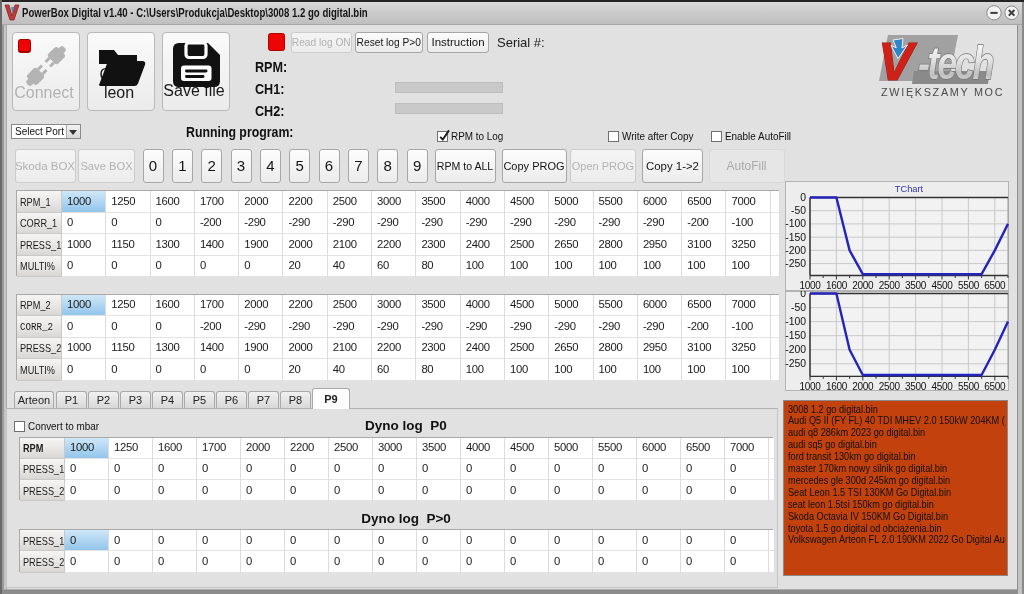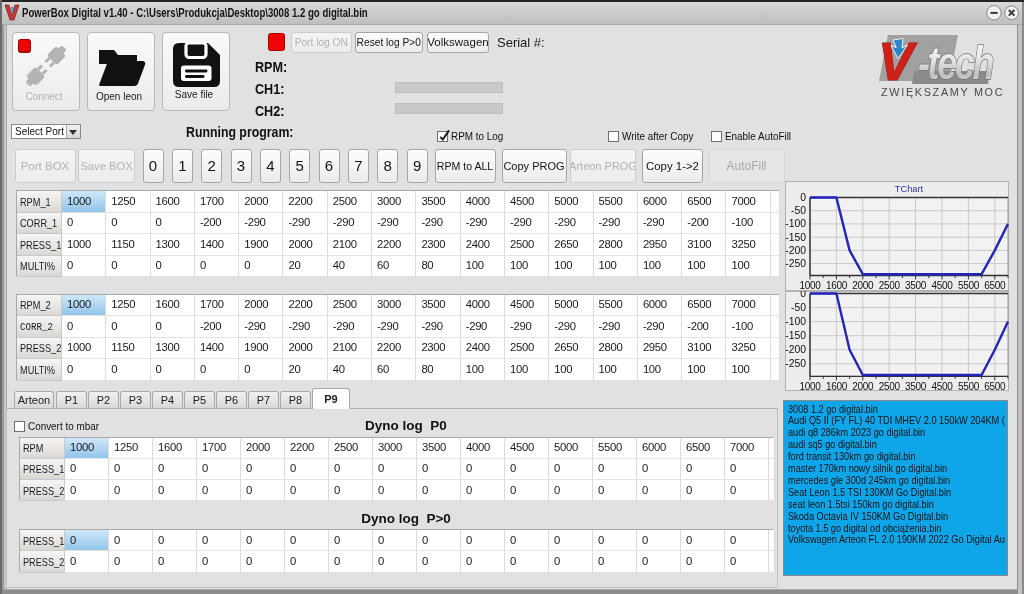--- a/index.html
+++ b/index.html
@@ -1,21 +1,21 @@
 <!DOCTYPE html>
 <html><head><meta charset="utf-8">
 <style>
 *{margin:0;padding:0;box-sizing:border-box;}
 html,body{width:1024px;height:594px;overflow:hidden;}
 body{font-family:"Liberation Sans",sans-serif;background:#e1e1e1;position:relative;}
 .abs{position:absolute;}
 .tbar{position:absolute;left:2px;top:2px;right:2px;height:23px;background:linear-gradient(180deg,#dadada 0%,#cbcbcb 45%,#bfbfbf 100%);border-bottom:1px solid #a8a8a8;}
 .ttl{position:absolute;left:22px;top:5.5px;font-size:12px;font-weight:bold;color:#151515;white-space:nowrap;}
 .bigbtn{position:absolute;border:1px solid #b9b9b9;border-radius:4px;background:linear-gradient(180deg,#fafafa,#ebebeb);}
-.bigbtn .lab{position:absolute;left:0;right:4px;bottom:8px;text-align:center;font-size:10px;color:#1a1a1a;}
+.bigbtn .lab{position:absolute;left:0;right:4px;bottom:8px;text-align:center;font-size:16px;color:#1a1a1a;}
 .ic{position:absolute;}
 .btn{position:absolute;border:1px solid #a6a6a6;border-radius:3px;background:linear-gradient(180deg,#fdfdfd,#ebebeb);color:#141414;display:flex;align-items:center;justify-content:center;white-space:nowrap;overflow:hidden;}
 .btn.dis{color:#b2b2b2;border-color:#cccccc;background:linear-gradient(180deg,#f4f4f4,#ececec);}
 .btn.flat{color:#a9a9a9;border-color:#d8d8d8;background:#e6e6e6;}
 .cb{position:absolute;width:11px;height:11px;background:#fff;border:1px solid #6f6f6f;}
 .cbl{position:absolute;font-size:11px;color:#111;white-space:nowrap;}
 .tbl{position:absolute;border:1px solid #a9a9a9;background:#fff;}
 .trow{position:absolute;left:0;right:0;}
 .thc{position:absolute;top:0;bottom:0;background:linear-gradient(180deg,#f6f5f4 0%,#e8e6e4 55%,#d9d7d4 100%);border-right:1px solid #c9c9c9;border-bottom:1px solid #c9c9c9;font-size:11.2px;color:#1b1b1b;padding:4.5px 0 0 3px;white-space:nowrap;overflow:hidden;}
 .tdc{position:absolute;top:0;bottom:0;background:#fff;border-right:1px solid #dcdcdc;border-bottom:1px solid #e3e3e3;font-size:11.3px;letter-spacing:-0.3px;color:#1b1b1b;padding:3.5px 0 0 5px;white-space:nowrap;}
@@ -77,23 +77,23 @@
 <path d="M2 41 L11 17 h34.5 c2 0 3.2 1.5 2.7 3.2 L41 39.5 c-.5 1.6-1.9 2.5-3.5 2.5 L4 42 c-1.4 0-2.4-1-2-2.6 z" fill="#111"></path>
 </svg>
 <svg class="ic" style="left:172px;top:42px;" width="49" height="46" viewBox="0 0 49 46">
 <path d="M7 1 H36 L48 13 V39 Q48 45 42 45 H7 Q1 45 1 39 V7 Q1 1 7 1 Z" fill="#111"></path>
 <rect x="14" y="1" width="20" height="14.5" rx="3" fill="none" stroke="#fff" stroke-width="3.2"></rect>
 <rect x="9" y="23.5" width="30.5" height="15.5" rx="3" fill="#fff"></rect>
 <rect x="13" y="27.5" width="22.5" height="2.9" rx="1.4" fill="#111"></rect>
 <rect x="13" y="33" width="19.5" height="2.9" rx="1.4" fill="#111"></rect>
 </svg>
 <div class="abs" style="left:268px;top:33px;width:17px;height:18px;border-radius:2.5px;background:#ee0404;border:1px solid #b20000;"></div>
-<div class="btn dis" style="left:290.5px;top:31.5px;width:61.5px;height:21.5px;font-size:10.2px;">Port log ON</div>
+<div class="btn dis" style="left:290.5px;top:31.5px;width:61.5px;height:21.5px;font-size:10.2px;">Read log ON</div>
 <div class="btn" style="left:355px;top:31.5px;width:67.5px;height:21.5px;font-size:10.2px;">Reset log P&gt;0</div>
-<div class="btn" style="left:427px;top:31.5px;width:62px;height:21.5px;font-size:11.5px;">Volkswagen</div>
+<div class="btn" style="left:427px;top:31.5px;width:62px;height:21.5px;font-size:11.5px;">Instruction</div>
 <div class="abs" style="left:497px;top:35px;font-size:13px;color:#1a1a1a;">Serial #:</div>
 <div class="blab" style="left:255px;top:59px;font-size:14.5px;"><span style="display:inline-block;transform:scaleX(0.87);transform-origin:0 50%;">RPM:</span></div>
 <div class="blab" style="left:255px;top:81px;font-size:14.5px;"><span style="display:inline-block;transform:scaleX(0.87);transform-origin:0 50%;">CH1:</span></div>
 <div class="blab" style="left:255px;top:102.5px;font-size:14.5px;"><span style="display:inline-block;transform:scaleX(0.87);transform-origin:0 50%;">CH2:</span></div>
 <div class="fld" style="left:394.5px;top:82px;width:108.5px;height:11px;"></div>
 <div class="fld" style="left:394.5px;top:102.8px;width:108.5px;height:11px;"></div>
 <div style="position:absolute;left:874px;top:32px;width:134px;height:66px;">
 <svg width="134" height="66" viewBox="0 0 134 66">
 <defs>
         <linearGradient id="mt" x1="0" y1="0" x2="0" y2="1">
@@ -122,35 +122,35 @@
 <div class="cb" style="left:437px;top:130.5px;">
     <svg width="12" height="13" viewBox="0 0 12 13" style="position:absolute;left:1px;top:-3px;overflow:visible;">
       <path d="M1.2 7.8 L3.8 10.6 L10 1.4" fill="none" stroke="#1c1c1c" stroke-width="1.9"></path>
     </svg>
   </div>
 <div class="cbl " style="left:451px;top:129.5px;"><span class="cx9">RPM to Log</span></div>
 <div class="cb" style="left:607.5px;top:130.5px;"></div>
 <div class="cbl " style="left:621.5px;top:129.5px;"><span class="cx9">Write after Copy</span></div>
 <div class="cb" style="left:710.5px;top:130.5px;"></div>
 <div class="cbl " style="left:724.5px;top:129.5px;"><span class="cx9">Enable AutoFill</span></div>
-<div class="btn dis" style="left:14.5px;top:148.5px;width:61px;height:34.5px;font-size:11.5px;">Port BOX</div>
+<div class="btn dis" style="left:14.5px;top:148.5px;width:61px;height:34.5px;font-size:11.5px;">Skoda BOX</div>
 <div class="btn dis" style="left:78px;top:148.5px;width:57px;height:34.5px;font-size:11.2px;">Save BOX</div>
 <div class="btn" style="left:142.5px;top:148.5px;width:21px;height:34.5px;font-size:15px;">0</div>
 <div class="btn" style="left:171.8px;top:148.5px;width:21px;height:34.5px;font-size:15px;">1</div>
 <div class="btn" style="left:201.2px;top:148.5px;width:21px;height:34.5px;font-size:15px;">2</div>
 <div class="btn" style="left:230.5px;top:148.5px;width:21px;height:34.5px;font-size:15px;">3</div>
 <div class="btn" style="left:259.9px;top:148.5px;width:21px;height:34.5px;font-size:15px;">4</div>
 <div class="btn" style="left:289.2px;top:148.5px;width:21px;height:34.5px;font-size:15px;">5</div>
 <div class="btn" style="left:318.5px;top:148.5px;width:21px;height:34.5px;font-size:15px;">6</div>
 <div class="btn" style="left:347.9px;top:148.5px;width:21px;height:34.5px;font-size:15px;">7</div>
 <div class="btn" style="left:377.2px;top:148.5px;width:21px;height:34.5px;font-size:15px;">8</div>
 <div class="btn" style="left:406.6px;top:148.5px;width:21px;height:34.5px;font-size:15px;">9</div>
 <div class="btn" style="left:434.5px;top:148.5px;width:61px;height:34.5px;font-size:10.6px;">RPM to ALL</div>
 <div class="btn" style="left:501.5px;top:148.5px;width:65px;height:34.5px;font-size:11px;">Copy PROG</div>
-<div class="btn dis" style="left:570px;top:148.5px;width:66px;height:34.5px;font-size:11px;">Arteon PROG</div>
+<div class="btn dis" style="left:570px;top:148.5px;width:66px;height:34.5px;font-size:11px;">Open PROG</div>
 <div class="btn" style="left:642px;top:148.5px;width:61px;height:34.5px;font-size:11.4px;">Copy 1-&gt;2</div>
 <div class="btn flat" style="left:708.5px;top:148.5px;width:76px;height:34.5px;font-size:12px;">AutoFill</div>
 <div class="tbl" style="left:15.8px;top:190px;width:763.5px;height:86.0px;">
     <div class="trow" style="top:0.0px;height:21.5px;">
       <div class="thc" style="left:0;width:45.2px;"><span class="cx">RPM_1</span></div>
       <div class="tdc sel" style="left:45.2px;width:44.3px;">1000</div>
       <div class="tdc" style="left:89.5px;width:44.3px;">1250</div>
       <div class="tdc" style="left:133.8px;width:44.3px;">1600</div>
       <div class="tdc" style="left:178.1px;width:44.3px;">1700</div>
       <div class="tdc" style="left:222.4px;width:44.3px;">2000</div>
@@ -320,21 +320,21 @@
 <div class="tab" style="left:216px;width:31px;">P6</div>
 <div class="tab" style="left:248px;width:31px;">P7</div>
 <div class="tab" style="left:280px;width:31px;">P8</div>
 <div class="tab" style="left:312px;width:38px;top:387.5px;height:21px;background:#fdfdfd;font-weight:bold;padding-top:4px;">P9</div>
 <div class="cb" style="left:14px;top:420.5px;"></div>
 <div class="cbl " style="left:28px;top:419.5px;"><span class="cx9">Convert to mbar</span></div>
 <div class="blab" style="left:340px;top:418px;width:132px;text-align:center;font-size:13.5px;">Dyno log&nbsp; P0</div>
 <div class="blab" style="left:340px;top:511px;width:132px;text-align:center;font-size:13.5px;">Dyno log&nbsp; P&gt;0</div>
 <div class="tbl" style="left:18.5px;top:436.5px;width:754.0px;height:63.9px;">
     <div class="trow" style="top:0.0px;height:21.3px;">
-      <div class="thc" style="left:0;width:45.5px;"><span class="cx">RPM</span></div>
+      <div class="thc" style="left:0;width:45.5px;font-weight:bold;"><span class="cx">RPM</span></div>
       <div class="tdc sel" style="left:45.5px;width:44.0px;">1000</div>
       <div class="tdc" style="left:89.5px;width:44.0px;">1250</div>
       <div class="tdc" style="left:133.5px;width:44.0px;">1600</div>
       <div class="tdc" style="left:177.5px;width:44.0px;">1700</div>
       <div class="tdc" style="left:221.5px;width:44.0px;">2000</div>
       <div class="tdc" style="left:265.5px;width:44.0px;">2200</div>
       <div class="tdc" style="left:309.5px;width:44.0px;">2500</div>
       <div class="tdc" style="left:353.5px;width:44.0px;">3000</div>
       <div class="tdc" style="left:397.5px;width:44.0px;">3500</div>
       <div class="tdc" style="left:441.5px;width:44.0px;">4000</div>
@@ -525,21 +525,21 @@
     <text x="25.0" y="98.9" font-size="10" letter-spacing="-0.3" fill="#111" text-anchor="middle">1000</text>
     <text x="51.4" y="98.9" font-size="10" letter-spacing="-0.3" fill="#111" text-anchor="middle">1600</text>
     <text x="77.8" y="98.9" font-size="10" letter-spacing="-0.3" fill="#111" text-anchor="middle">2000</text>
     <text x="104.2" y="98.9" font-size="10" letter-spacing="-0.3" fill="#111" text-anchor="middle">2500</text>
     <text x="130.6" y="98.9" font-size="10" letter-spacing="-0.3" fill="#111" text-anchor="middle">3500</text>
     <text x="157.0" y="98.9" font-size="10" letter-spacing="-0.3" fill="#111" text-anchor="middle">4500</text>
     <text x="183.4" y="98.9" font-size="10" letter-spacing="-0.3" fill="#111" text-anchor="middle">5500</text>
     <text x="209.8" y="98.9" font-size="10" letter-spacing="-0.3" fill="#111" text-anchor="middle">6500</text>
     <polyline points="25.0,2.5 38.2,2.5 51.4,2.5 64.6,58.7 77.8,84.0 91.0,84.0 104.2,84.0 117.4,84.0 130.6,84.0 143.8,84.0 157.0,84.0 170.2,84.0 183.4,84.0 196.6,84.0 209.8,58.7 223.0,30.6" fill="none" stroke="#2424bb" stroke-width="2.4" stroke-linejoin="round"></polyline>
   </svg>
-<div class="abs" style="left:783px;top:399.5px;width:224.5px;height:176px;background:#0ea5e9;border:1px solid #8a8a8a;overflow:hidden;">
+<div class="abs" style="left:783px;top:399.5px;width:224.5px;height:176px;background:#c2410c;border:1px solid #8a8a8a;overflow:hidden;">
     <div style="position:absolute;left:4px;top:2.0px;font-size:11.2px;color:#111;white-space:nowrap;transform:scaleX(0.82);transform-origin:0 50%;">3008 1.2 go digital.bin</div>
     <div style="position:absolute;left:4px;top:13.9px;font-size:11.2px;color:#111;white-space:nowrap;transform:scaleX(0.82);transform-origin:0 50%;">Audi Q5 II (FY FL) 40 TDI MHEV 2.0 150kW 204KM (</div>
     <div style="position:absolute;left:4px;top:25.8px;font-size:11.2px;color:#111;white-space:nowrap;transform:scaleX(0.82);transform-origin:0 50%;">audi q8 286km 2023 go digital.bin</div>
     <div style="position:absolute;left:4px;top:37.7px;font-size:11.2px;color:#111;white-space:nowrap;transform:scaleX(0.82);transform-origin:0 50%;">audi sq5 go digital.bin</div>
     <div style="position:absolute;left:4px;top:49.6px;font-size:11.2px;color:#111;white-space:nowrap;transform:scaleX(0.82);transform-origin:0 50%;">ford transit 130km go digital.bin</div>
     <div style="position:absolute;left:4px;top:61.5px;font-size:11.2px;color:#111;white-space:nowrap;transform:scaleX(0.82);transform-origin:0 50%;">master 170km nowy silnik go digital.bin</div>
     <div style="position:absolute;left:4px;top:73.4px;font-size:11.2px;color:#111;white-space:nowrap;transform:scaleX(0.82);transform-origin:0 50%;">mercedes gle 300d 245km go digital.bin</div>
     <div style="position:absolute;left:4px;top:85.3px;font-size:11.2px;color:#111;white-space:nowrap;transform:scaleX(0.82);transform-origin:0 50%;">Seat Leon 1.5 TSI 130KM Go Digital.bin</div>
     <div style="position:absolute;left:4px;top:97.2px;font-size:11.2px;color:#111;white-space:nowrap;transform:scaleX(0.82);transform-origin:0 50%;">seat leon 1.5tsi 150km go digital.bin</div>
     <div style="position:absolute;left:4px;top:109.1px;font-size:11.2px;color:#111;white-space:nowrap;transform:scaleX(0.82);transform-origin:0 50%;">Skoda Octavia IV 150KM Go Digital.bin</div>

